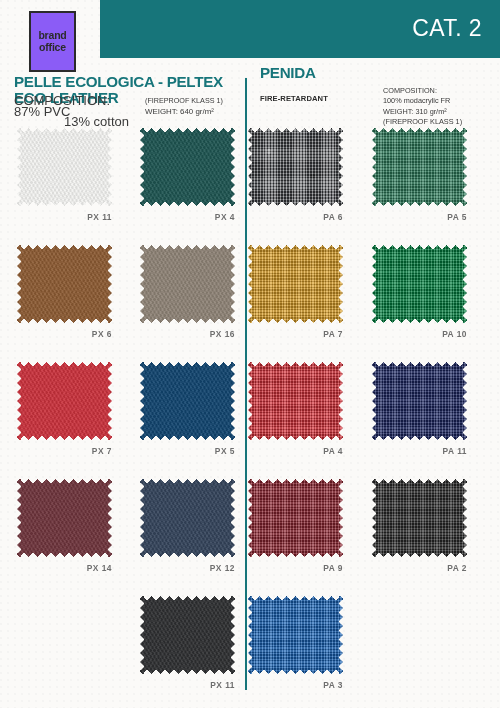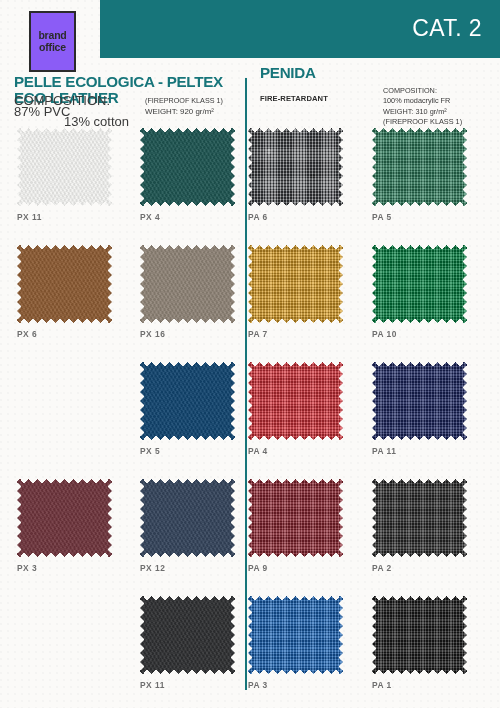--- a/index.html
+++ b/index.html
@@ -167,21 +167,21 @@
     left: 0;
     width: 500px;
   }
   .row {
     position: relative;
     height: 117px;
   }
   .cell {
     position: absolute;
     width: 95px;
-    text-align: left;
+    text-align: right;
   }
   .cell.c0 { left: 17px; }
   .cell.c1 { left: 140px; }
   .cell.c2 { left: 248px; }
   .cell.c3 { left: 372px; }
 
   .swatch-wrap {
     position: relative;
     width: 95px;
     height: 78px;
@@ -249,21 +249,21 @@
   </div>
 
   <div class="sections">
     <div class="sec-title left-title">PELLE ECOLOGICA - PELTEX ECO LEATHER</div>
     <div class="left-comp">
       <div>COMPOSITION:  87% PVC</div>
       <div class="row2">13% cotton</div>
     </div>
     <div class="left-spec">
       <div>(FIREPROOF KLASS 1)</div>
-      <div class="weight">WEIGHT: 920 gr/m²</div>
+      <div class="weight">WEIGHT: 640 gr/m²</div>
     </div>
 
     <div class="sec-title right-title">PENIDA</div>
     <div class="right-sub">FIRE-RETARDANT</div>
     <div class="right-comp">
       <div>COMPOSITION:</div>
       <div>100% modacrylic FR</div>
       <div>WEIGHT: 310 gr/m²</div>
       <div>(FIREPROOF KLASS 1)</div>
     </div>
@@ -318,20 +318,26 @@
           <div class="swatch-label">PA 7</div>
         </div>
         <div class="cell c3">
           <div class="swatch-wrap">
             <div class="swatch woven" style="background-color: rgb(0, 129, 63);"></div>
           </div>
           <div class="swatch-label">PA 10</div>
         </div>
       </div>
       <div class="row">
+        <div class="cell c0">
+          <div class="swatch-wrap">
+            <div class="swatch leather" style="background-color: rgb(201, 49, 60);"></div>
+          </div>
+          <div class="swatch-label">PX 7</div>
+        </div>
         <div class="cell c1">
           <div class="swatch-wrap">
             <div class="swatch leather" style="background-color: rgb(17, 68, 110);"></div>
           </div>
           <div class="swatch-label">PX 5</div>
         </div>
         <div class="cell c2">
           <div class="swatch-wrap">
             <div class="swatch woven" style="background-color: rgb(216, 48, 56);"></div>
           </div>
@@ -342,21 +348,21 @@
             <div class="swatch woven" style="background-color: rgb(27, 38, 99);"></div>
           </div>
           <div class="swatch-label">PA 11</div>
         </div>
       </div>
       <div class="row">
         <div class="cell c0">
           <div class="swatch-wrap">
             <div class="swatch leather" style="background-color: rgb(110, 52, 60);"></div>
           </div>
-          <div class="swatch-label">PX 3</div>
+          <div class="swatch-label">PX 14</div>
         </div>
         <div class="cell c1">
           <div class="swatch-wrap">
             <div class="swatch leather" style="background-color: rgb(51, 67, 90);"></div>
           </div>
           <div class="swatch-label">PX 12</div>
         </div>
         <div class="cell c2">
           <div class="swatch-wrap">
             <div class="swatch woven" style="background-color: rgb(142, 36, 48);"></div>
@@ -376,22 +382,16 @@
             <div class="swatch leather" style="background-color: rgb(46, 47, 49);"></div>
           </div>
           <div class="swatch-label">PX 11</div>
         </div>
         <div class="cell c2">
           <div class="swatch-wrap">
             <div class="swatch woven" style="background-color: rgb(23, 99, 184);"></div>
           </div>
           <div class="swatch-label">PA 3</div>
         </div>
-        <div class="cell c3">
-          <div class="swatch-wrap">
-            <div class="swatch woven" style="background-color: rgb(27, 27, 27);"></div>
-          </div>
-          <div class="swatch-label">PA 1</div>
-        </div>
       </div>
     </div>
 
 </div>
 
 </body></html>

